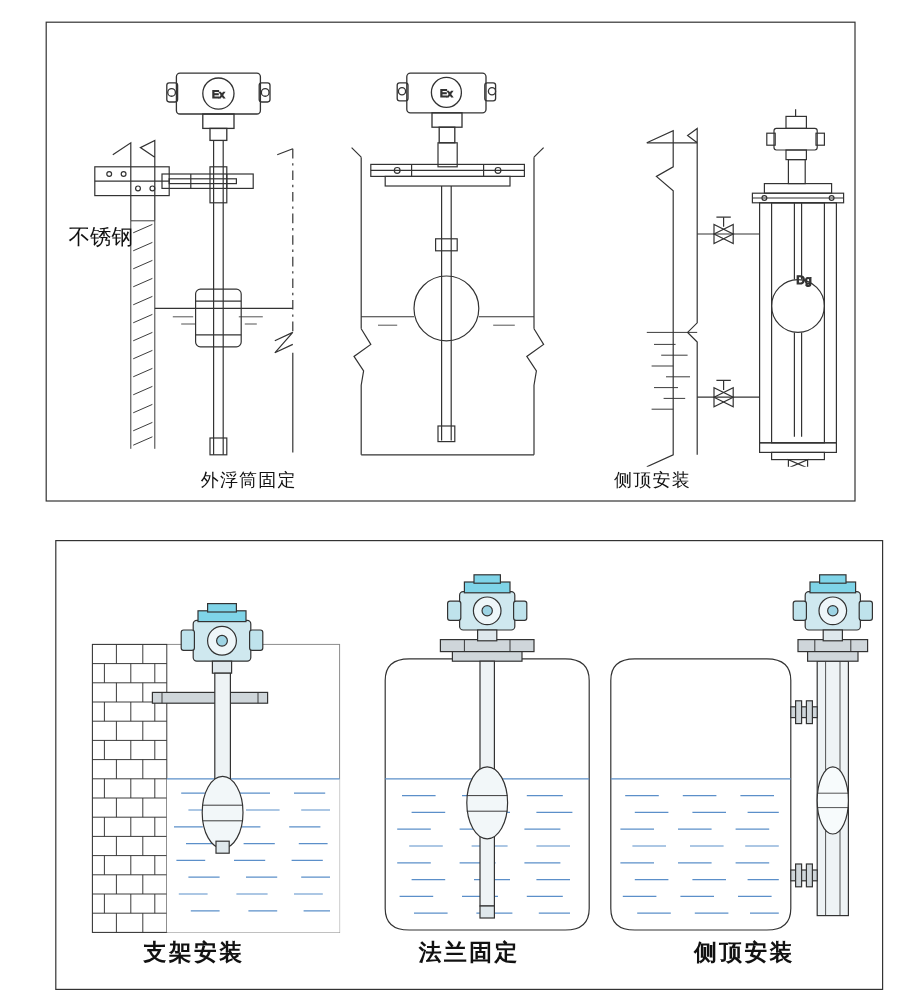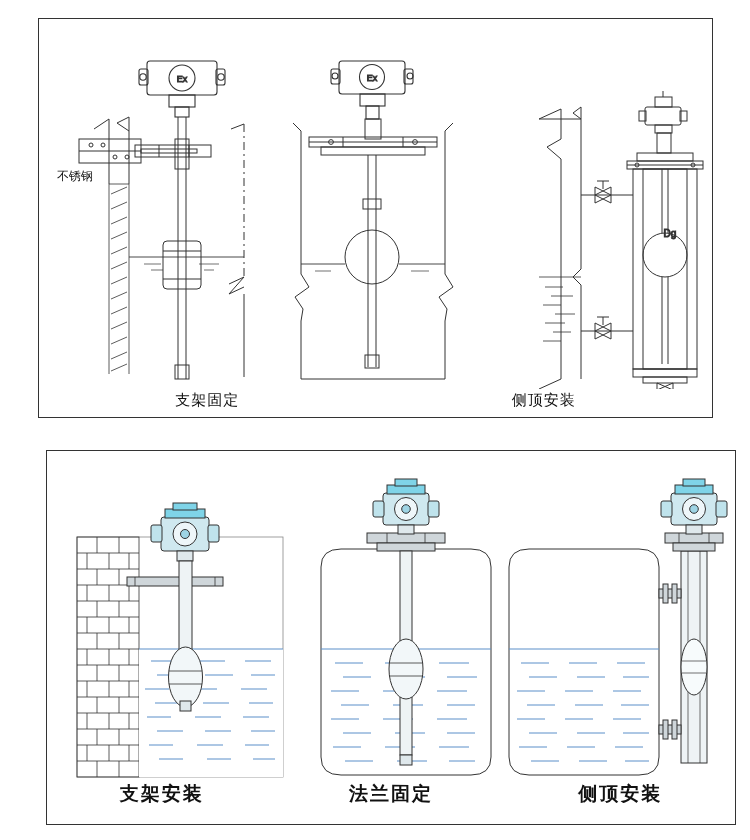--- a/index.html
+++ b/index.html
@@ -63,22 +63,22 @@
   }
   #captions-bottom .caption {
     font-size: 19px;
     font-weight: bold;
     letter-spacing: 2px;
   }
   
   #label-stainless {
     position: absolute;
     left: 18px;
-    top: 149px;
-    font-size: 12px;
+    top: 166px;
+    font-size: 18px;
     color: #111;
     white-space: nowrap;
   }
   svg {
     display: block;
   }
   .fig {
     position: absolute;
   }
 </style>
@@ -312,21 +312,21 @@
             <path d="M154 364 L154 378 L170 371 Z"></path>
             <path d="M170 364 L170 378 L154 371 Z"></path>
             <line x1="162" y1="378" x2="162" y2="386"></line>
             <line x1="154" y1="386" x2="170" y2="386"></line>
           </g>
         </g>
       </svg>
     </div>
 
     <div class="caption-row" id="captions-top">
-      <div class="caption">支架固定</div>
+      <div class="caption">外浮筒固定</div>
       <div class="caption">侧顶安装</div>
     </div>
   </div>
 
   <div class="panel" id="panel-bottom">
 
     <div class="fig" style="left:18px; top:30px; width:230px; height:300px;">
       <svg width="230" height="300" viewBox="0 0 230 300">
 
         <rect x="12" y="56" width="206" height="240" fill="none" stroke="#888" stroke-width="0.8"></rect>

